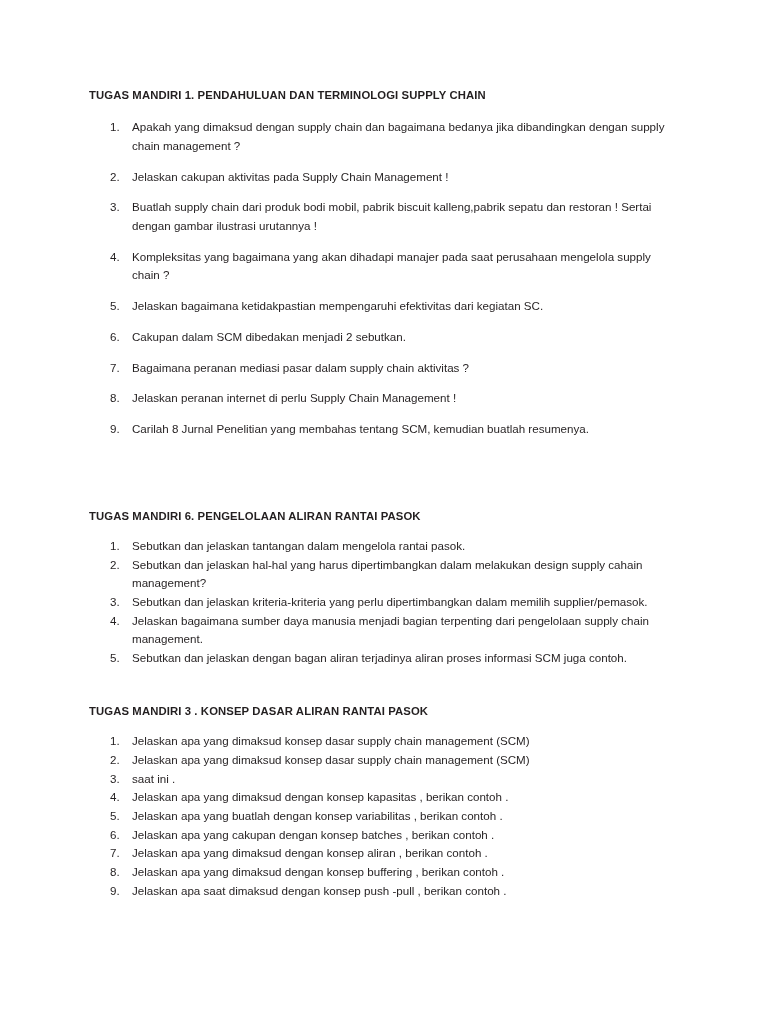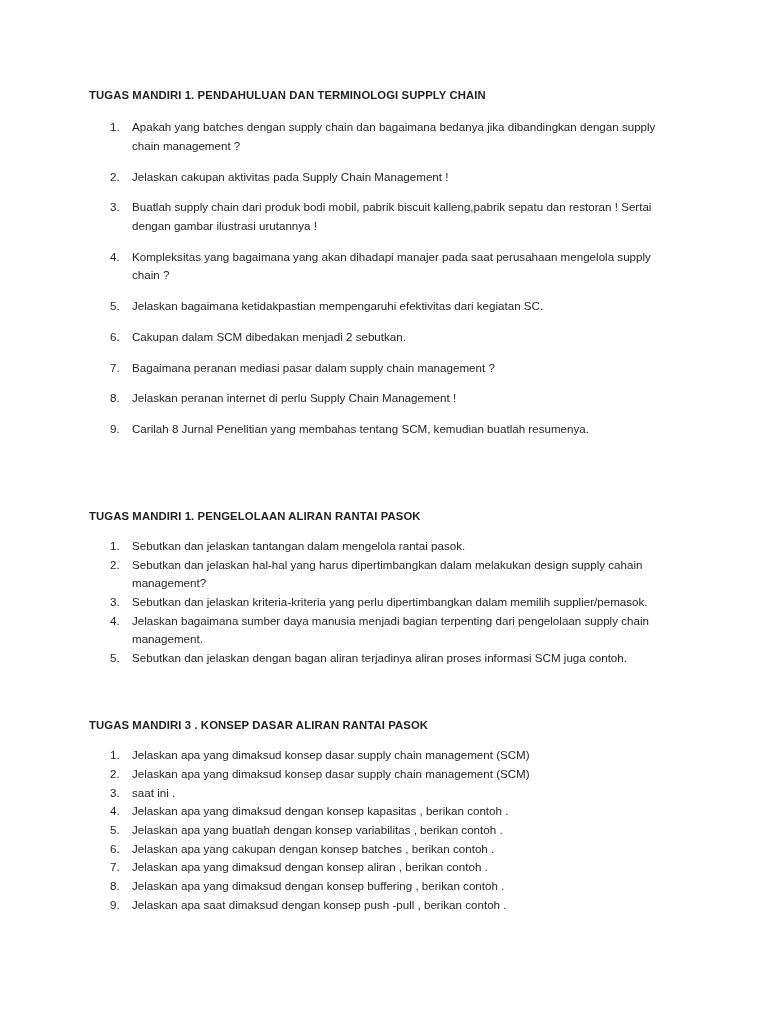--- a/index.html
+++ b/index.html
@@ -27,21 +27,21 @@
     position: absolute;
     left: 89px;
     top: 88px;
     width: 585px;
   }
 
   .section {
     margin: 0;
   }
   .section-gap-large { margin-top: 70px; }
-  .section-gap-medium { margin-top: 50px; }
+  .section-gap-medium { margin-top: 36px; }
 
   .section-heading {
     font-size: 11.3px;
     font-weight: bold;
     letter-spacing: 0.01em;
     line-height: 1.35;
     margin: 0 0 0 0;
     text-transform: none;
     white-space: nowrap;
   }
@@ -91,21 +91,21 @@
 </head>
 <body>
 
 <div class="page">
   <div class="doc-body" id="doc-body">
       <div class="section">
         <div class="section-heading">TUGAS MANDIRI 1. PENDAHULUAN DAN TERMINOLOGI SUPPLY CHAIN</div>
         <ul class="qlist qlist-spaced">
           <li class="qitem">
             <span class="qnum">1.</span>
-            <span class="qtext">Apakah yang batches dengan supply chain dan bagaimana bedanya jika dibandingkan dengan supply chain management ?</span>
+            <span class="qtext">Apakah yang dimaksud dengan supply chain dan bagaimana bedanya jika dibandingkan dengan supply chain management ?</span>
           </li>
           <li class="qitem">
             <span class="qnum">2.</span>
             <span class="qtext">Jelaskan cakupan aktivitas pada Supply Chain Management !</span>
           </li>
           <li class="qitem">
             <span class="qnum">3.</span>
             <span class="qtext">Buatlah supply chain dari produk bodi mobil, pabrik biscuit kalleng,pabrik sepatu dan restoran ! Sertai dengan gambar ilustrasi urutannya !</span>
           </li>
           <li class="qitem">
@@ -115,34 +115,34 @@
           <li class="qitem">
             <span class="qnum">5.</span>
             <span class="qtext">Jelaskan bagaimana ketidakpastian mempengaruhi efektivitas dari kegiatan SC.</span>
           </li>
           <li class="qitem">
             <span class="qnum">6.</span>
             <span class="qtext">Cakupan dalam SCM dibedakan menjadi 2 sebutkan.</span>
           </li>
           <li class="qitem">
             <span class="qnum">7.</span>
-            <span class="qtext">Bagaimana peranan mediasi pasar dalam supply chain management ?</span>
+            <span class="qtext">Bagaimana peranan mediasi pasar dalam supply chain aktivitas ?</span>
           </li>
           <li class="qitem">
             <span class="qnum">8.</span>
             <span class="qtext">Jelaskan peranan internet di perlu Supply Chain Management !</span>
           </li>
           <li class="qitem">
             <span class="qnum">9.</span>
             <span class="qtext">Carilah 8 Jurnal Penelitian yang membahas tentang SCM, kemudian buatlah resumenya.</span>
           </li>
         </ul>
       </div>
       <div class="section section-gap-large">
-        <div class="section-heading">TUGAS MANDIRI 1. PENGELOLAAN ALIRAN RANTAI PASOK</div>
+        <div class="section-heading">TUGAS MANDIRI 6. PENGELOLAAN ALIRAN RANTAI PASOK</div>
         <ul class="qlist qlist-tight">
           <li class="qitem">
             <span class="qnum">1.</span>
             <span class="qtext">Sebutkan dan jelaskan tantangan dalam mengelola rantai pasok.</span>
           </li>
           <li class="qitem">
             <span class="qnum">2.</span>
             <span class="qtext">Sebutkan dan jelaskan hal-hal yang harus dipertimbangkan dalam melakukan design supply cahain management?</span>
           </li>
           <li class="qitem">

